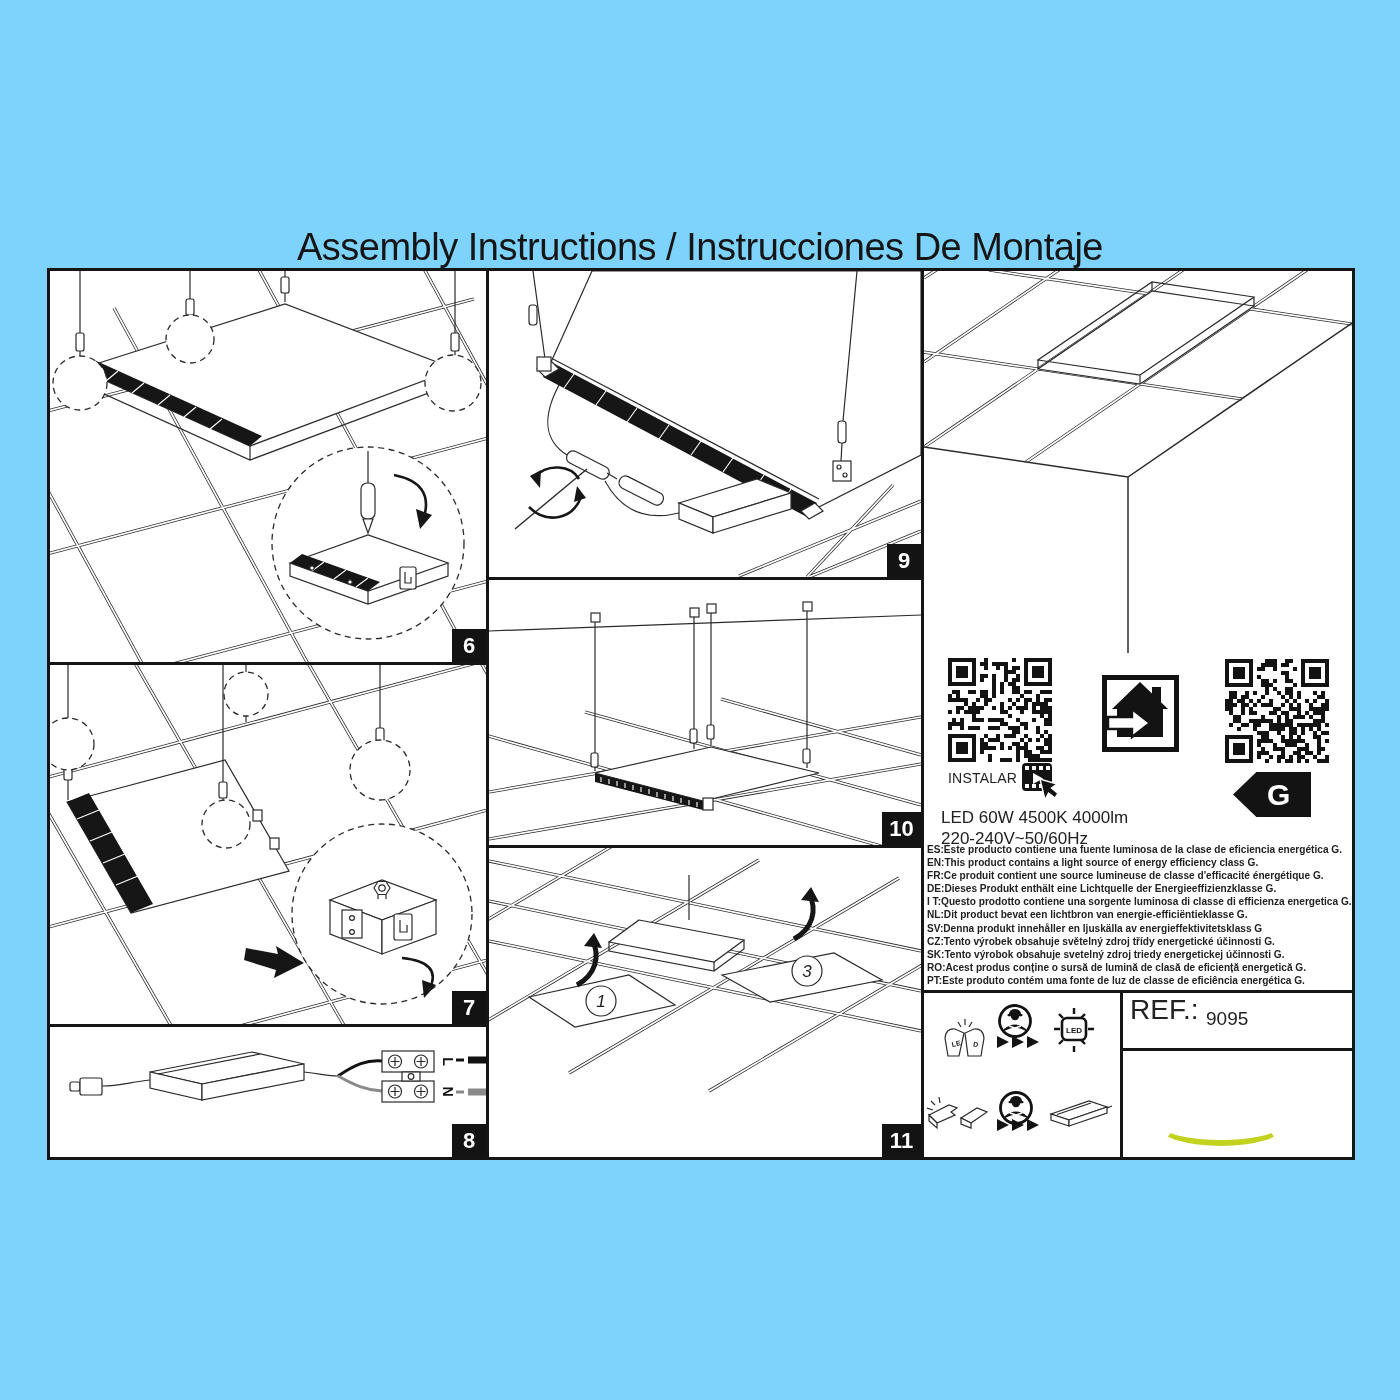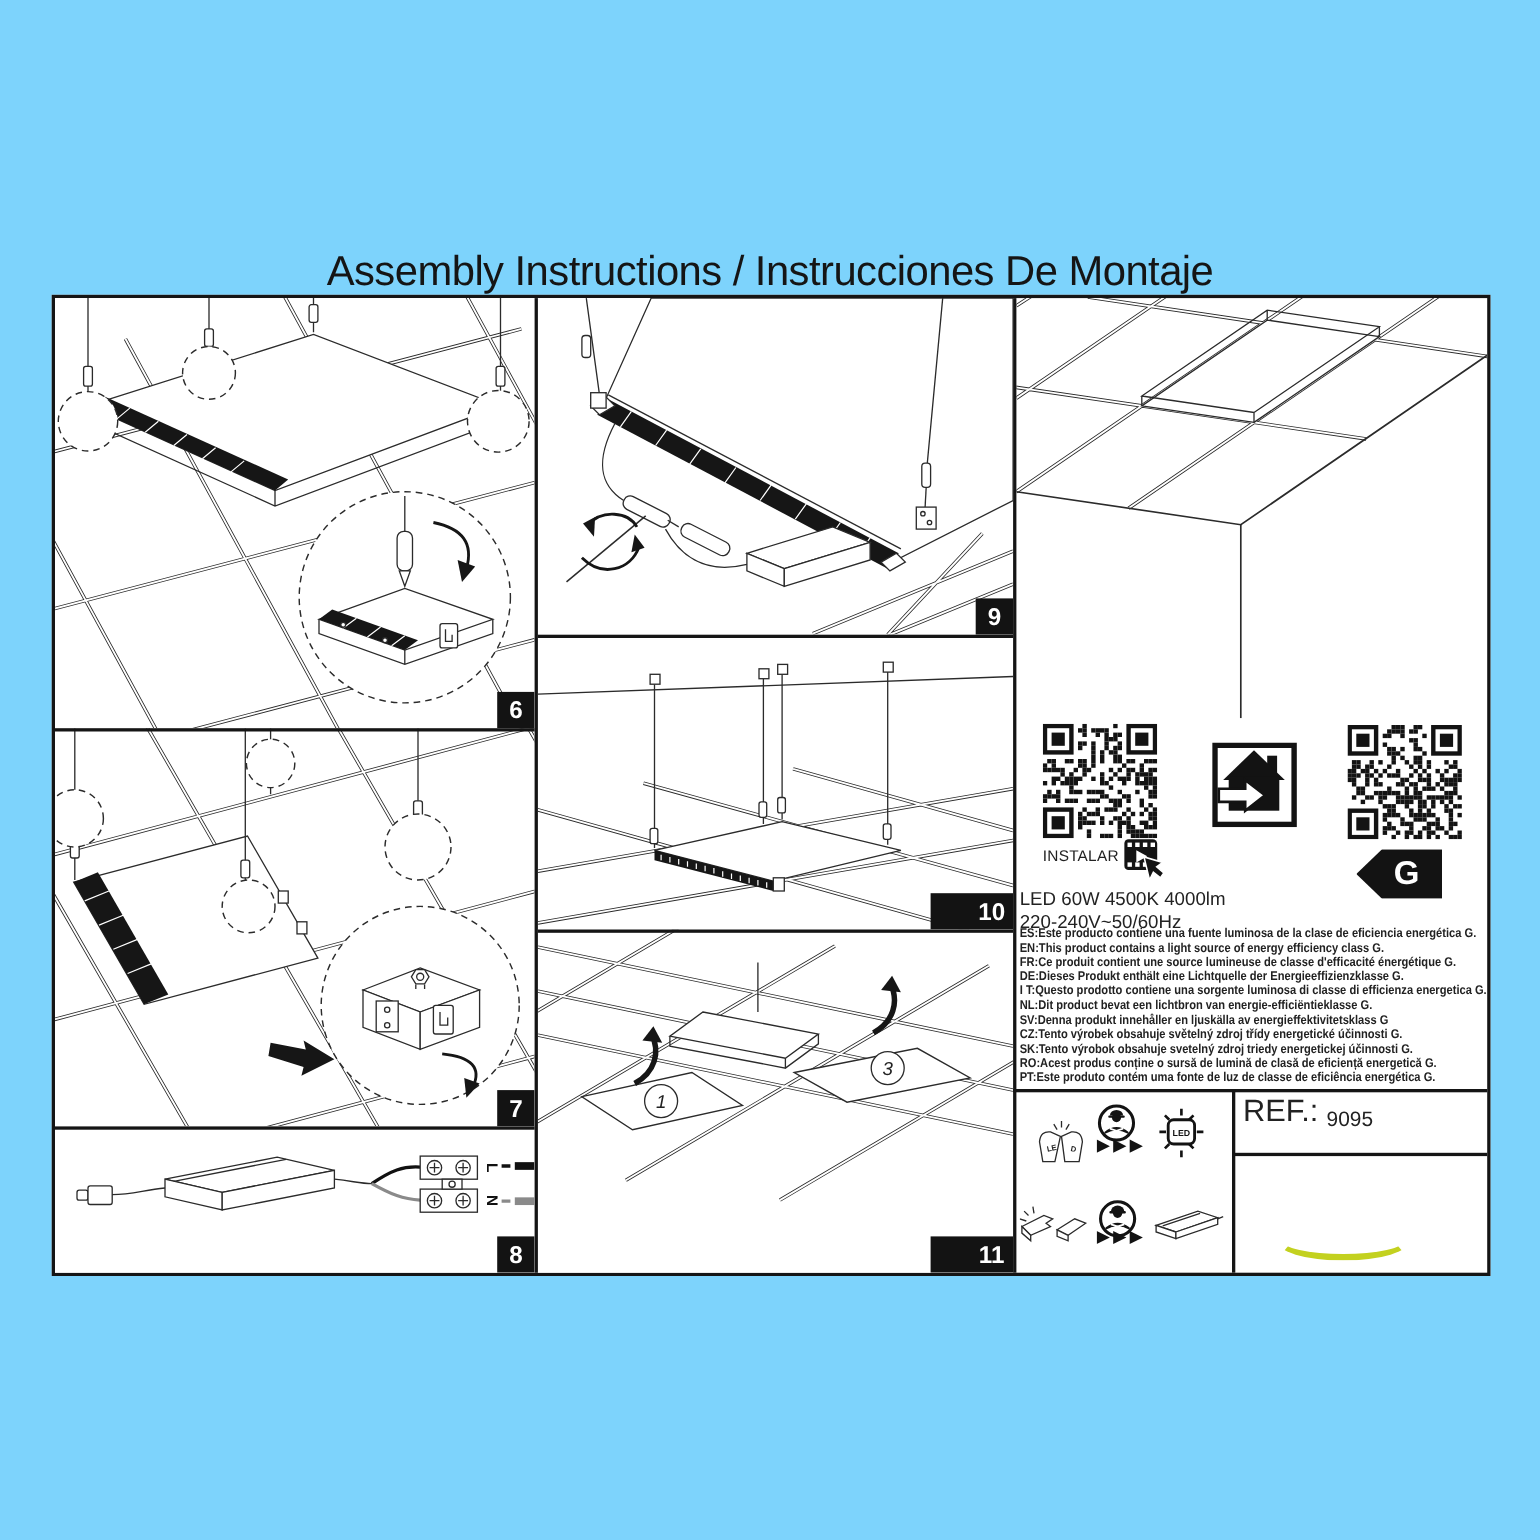--- a/index.html
+++ b/index.html
@@ -2,21 +2,21 @@
 <html><head>
 <meta charset="utf-8">
 <style>
   html,body{margin:0;padding:0;background:#e8e8e8;}
   .page{position:relative;width:1400px;height:1400px;background:#7dd3fc;font-family:"Liberation Sans",sans-serif;color:#111;overflow:hidden;}
   .title{position:absolute;top:226px;left:0;width:100%;text-align:center;font-size:38px;letter-spacing:-.5px;color:#151515;}
   .sheet{position:absolute;left:47px;top:268px;width:1302px;height:886px;border:3px solid #151515;background:#fff;}
   .panel{position:absolute;overflow:hidden;background:#fff;}
   .vline,.hline{position:absolute;background:#151515;z-index:5;}
   .badge{position:absolute;right:0;bottom:0;width:34px;height:33px;background:#131313;color:#fff;font-weight:bold;font-size:22px;display:flex;align-items:center;justify-content:center;z-index:6;}
-  .badge.wide{width:39px;padding-left:36px;}
+  .badge.wide{width:39px;}
   svg{display:block;}
   svg text{font-family:"Liberation Sans",sans-serif;}
   .ro{stroke:#2b2b2b;stroke-width:3.2;fill:none;}
   .ri{stroke:#ffffff;stroke-width:1.7;fill:none;}
   .ln{stroke:#2b2b2b;stroke-width:1.2;fill:none;}
   .lw{stroke:#2b2b2b;stroke-width:1.2;fill:#ffffff;}
   .lk{fill:#161616;stroke:none;}
   .wh{stroke:#ffffff;stroke-width:1.1;fill:none;}
   .dash{stroke:#2b2b2b;stroke-width:1.3;fill:#ffffff;stroke-dasharray:6 4.5;}
   .arrw{stroke:#161616;stroke-width:2.6;fill:none;}
@@ -775,21 +775,21 @@
         <g fill="#131313">
             <rect x="8" y="8" width="12" height="12"></rect>
             <rect x="84" y="8" width="12" height="12"></rect>
             <rect x="8" y="84" width="12" height="12"></rect>
           </g>
       </svg>
       <div class="garrow" style="left:309px;top:501px;width:78px;height:45px;">
         <span>G</span>
       </div>
 
-      <div class="abs specs" style="left:3px;top:536px">
+      <div class="abs specs" style="left:17px;top:536px">
         <div>LED 60W 4500K 4000lm</div>
         <div>220-240V~50/60Hz</div>
       </div>
 
       <div class="abs langs" style="left:3px;top:572px">
         <div>ES:Este producto contiene una fuente luminosa de la clase de eficiencia energética G.</div>
         <div>EN:This product contains a light source of energy efficiency class G.</div>
         <div>FR:Ce produit contient une source lumineuse de classe d'efficacité énergétique G.</div>
         <div>DE:Dieses Produkt enthält eine Lichtquelle der Energieeffizienzklasse G.</div>
         <div>I T:Questo prodotto contiene una sorgente luminosa di classe di efficienza energetica G.</div>

